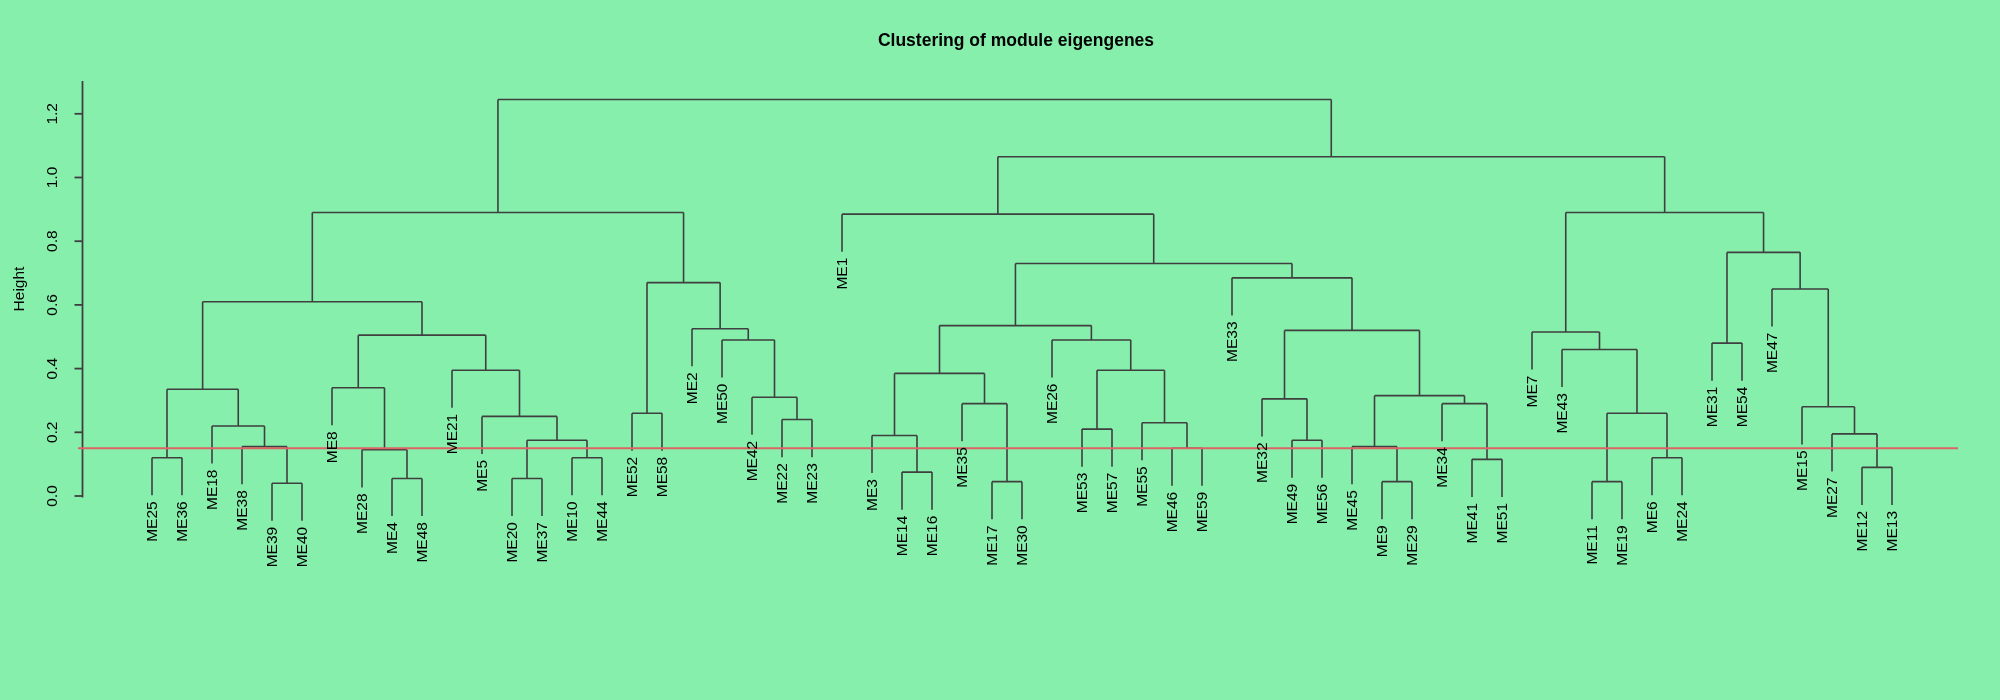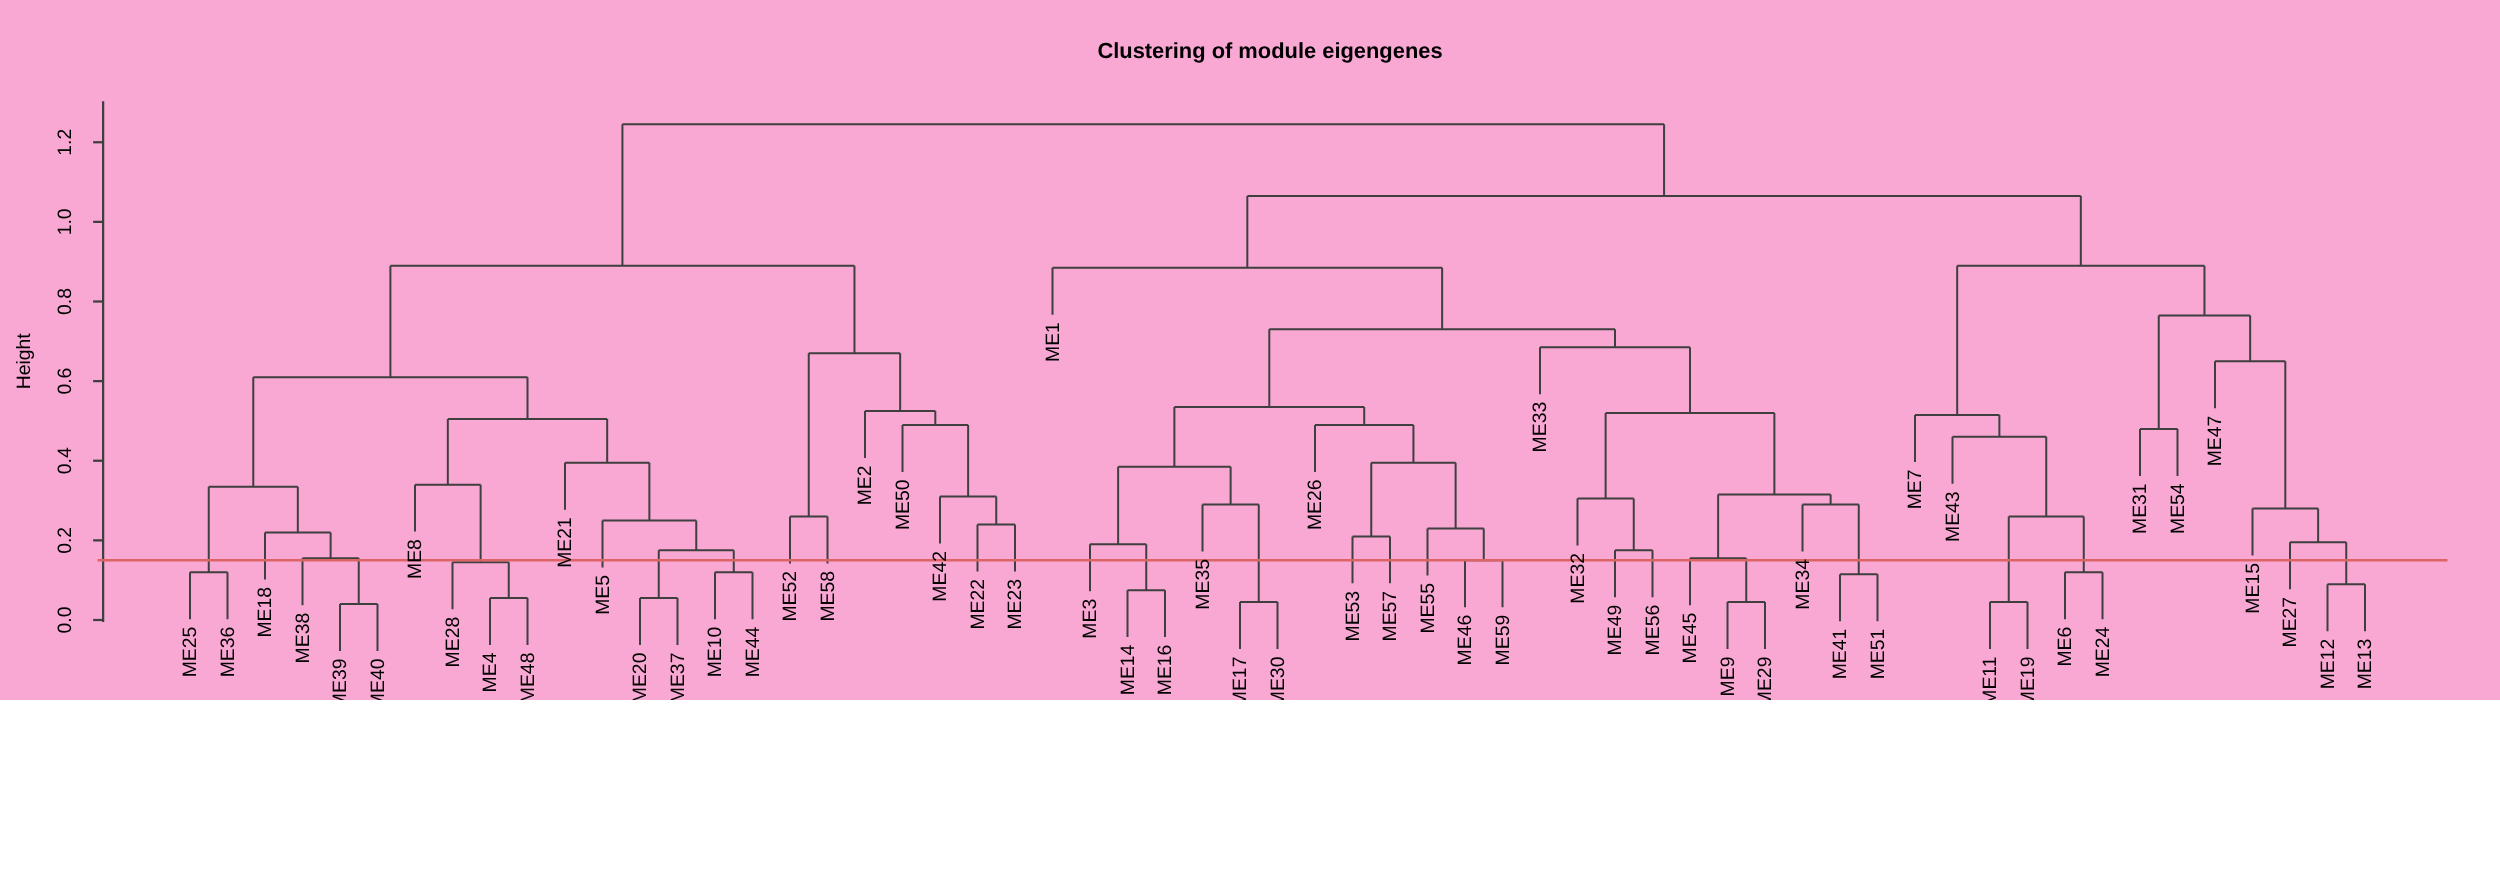--- a/index.html
+++ b/index.html
@@ -1,20 +1,20 @@
 <!DOCTYPE html>
 <html><head>
 <meta charset="utf-8">
 <style>
   html, body { margin: 0; padding: 0; background: #ffffff; }
   #canvas {
     position: relative;
     width: 2000px;
-    height: 560px;
-    background: #f9a8d4;
+    height: 700px;
+    background: #86efac;
     overflow: hidden;
     font-family: "Liberation Sans", sans-serif;
   }
   svg text {
     font-family: "Liberation Sans", sans-serif;
     fill: #000000;
   }
   .chart-title {
     font-size: 17.5px;
     font-weight: bold;

